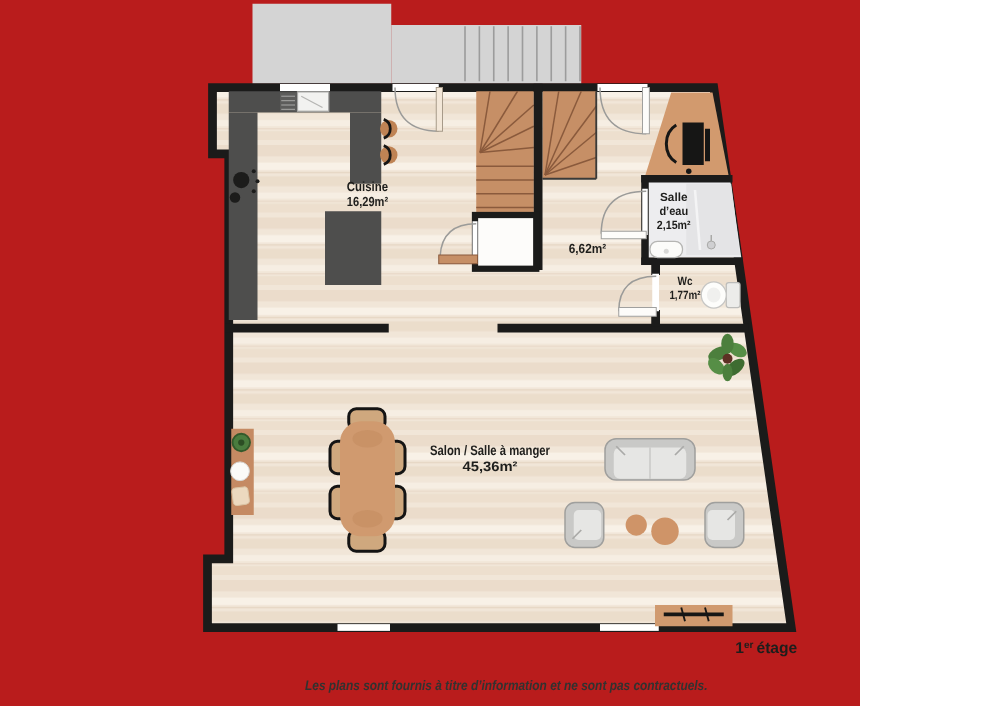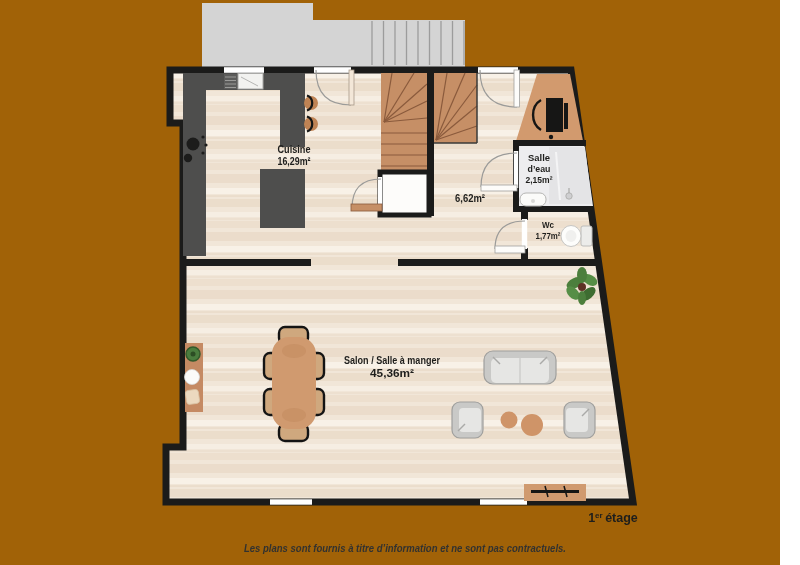--- a/index.html
+++ b/index.html
@@ -1,16 +1,16 @@
 <!DOCTYPE html>
 <html><head>
 <meta charset="utf-8">
 <style>
   html,body{margin:0;padding:0;background:#ffffff;}
-  .stage{position:relative;width:780px;height:565px;background:#a16207;overflow:hidden;
+  .stage{position:relative;width:688px;height:565px;background:#b91c1c;overflow:hidden;
          font-family:"Liberation Sans", sans-serif;}
   svg{display:block;}
   text{font-family:"Liberation Sans", sans-serif;fill:#1e1e1c;}
   .room-label{font-weight:bold;}
   .footer-text{font-style:italic;font-weight:600;fill:#323230;}
   .floor-label{font-weight:bold;}
 </style>
 </head>
 <body>
 

